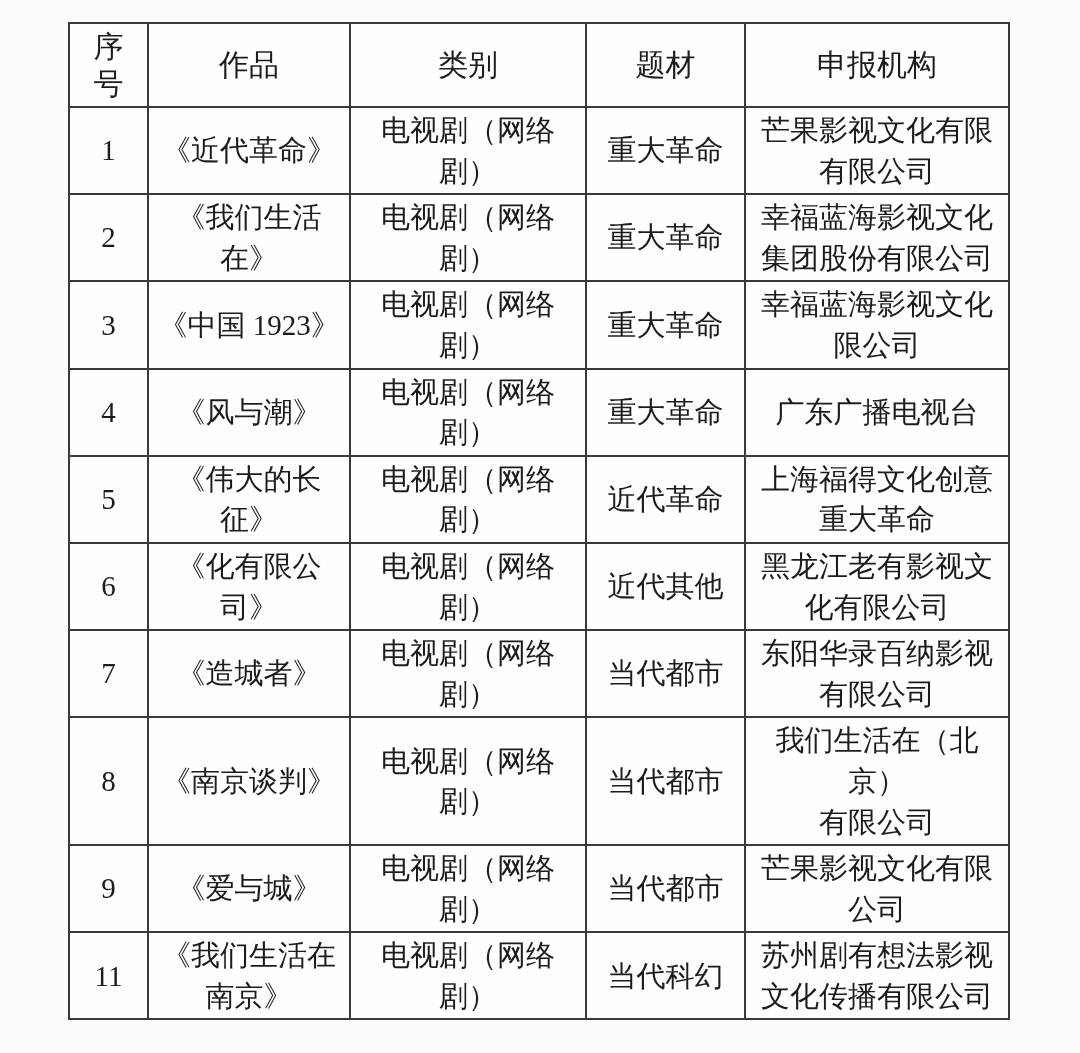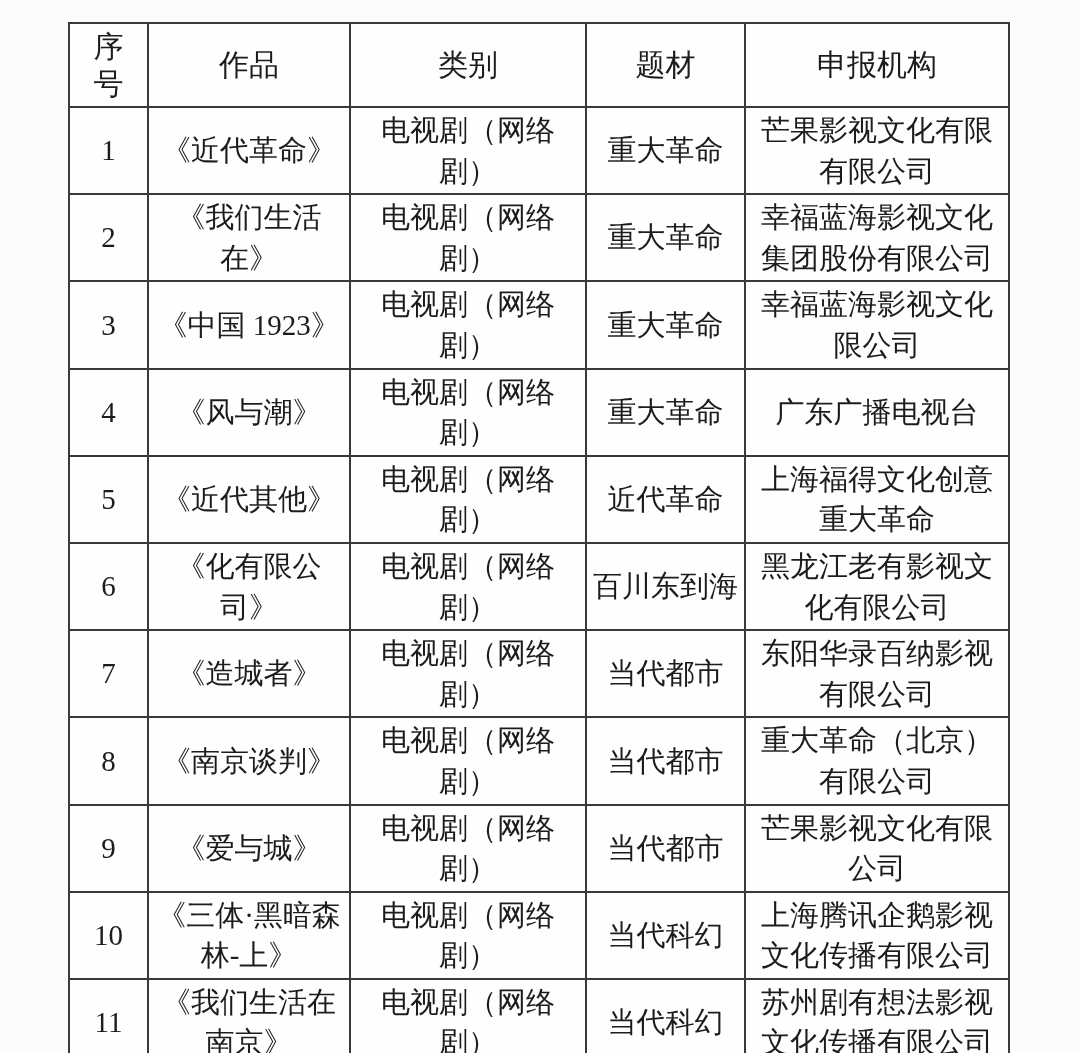--- a/index.html
+++ b/index.html
@@ -98,66 +98,57 @@
       </tr>
       <tr>
         <td>4</td>
         <td>《风与潮》</td>
         <td>电视剧（网络剧）</td>
         <td>重大革命</td>
         <td>广东广播电视台</td>
       </tr>
       <tr>
         <td>5</td>
-        <td>《近代其他》</td>
+        <td>《伟大的长征》</td>
         <td>电视剧（网络剧）</td>
         <td>近代革命</td>
         <td>上海福得文化创意
 重大革命</td>
       </tr>
       <tr>
         <td>6</td>
         <td>《化有限公司》</td>
         <td>电视剧（网络剧）</td>
-        <td>百川东到海</td>
+        <td>近代其他</td>
         <td>黑龙江老有影视文
 化有限公司</td>
       </tr>
       <tr>
         <td>7</td>
         <td>《造城者》</td>
         <td>电视剧（网络剧）</td>
         <td>当代都市</td>
         <td>东阳华录百纳影视
 有限公司</td>
       </tr>
       <tr>
         <td>8</td>
         <td>《南京谈判》</td>
         <td>电视剧（网络剧）</td>
         <td>当代都市</td>
-        <td>重大革命（北京）
+        <td>我们生活在（北京）
 有限公司</td>
       </tr>
       <tr>
         <td>9</td>
         <td>《爱与城》</td>
         <td>电视剧（网络剧）</td>
         <td>当代都市</td>
         <td>芒果影视文化有限
 公司</td>
-      </tr>
-      <tr>
-        <td>10</td>
-        <td>《三体·黑暗森
-林-上》</td>
-        <td>电视剧（网络剧）</td>
-        <td>当代科幻</td>
-        <td>上海腾讯企鹅影视
-文化传播有限公司</td>
       </tr>
       <tr>
         <td>11</td>
         <td>《我们生活在
 南京》</td>
         <td>电视剧（网络剧）</td>
         <td>当代科幻</td>
         <td>苏州剧有想法影视
 文化传播有限公司</td>
       </tr>

